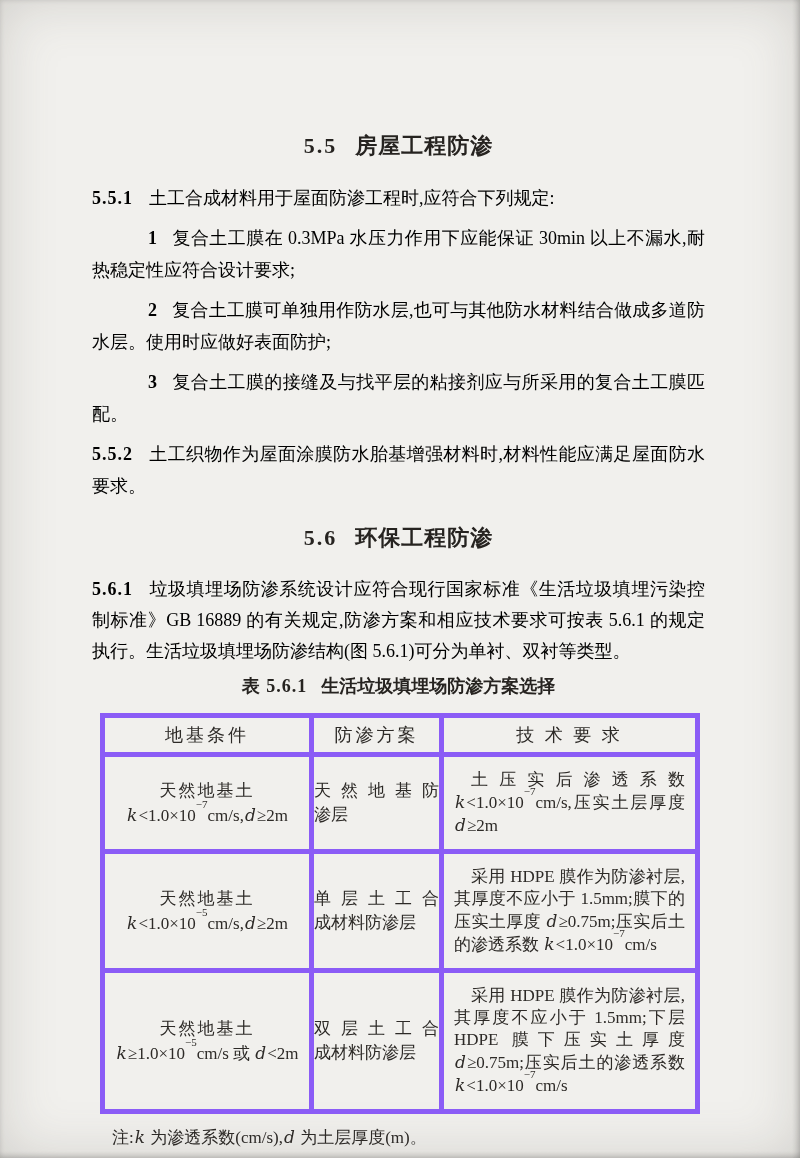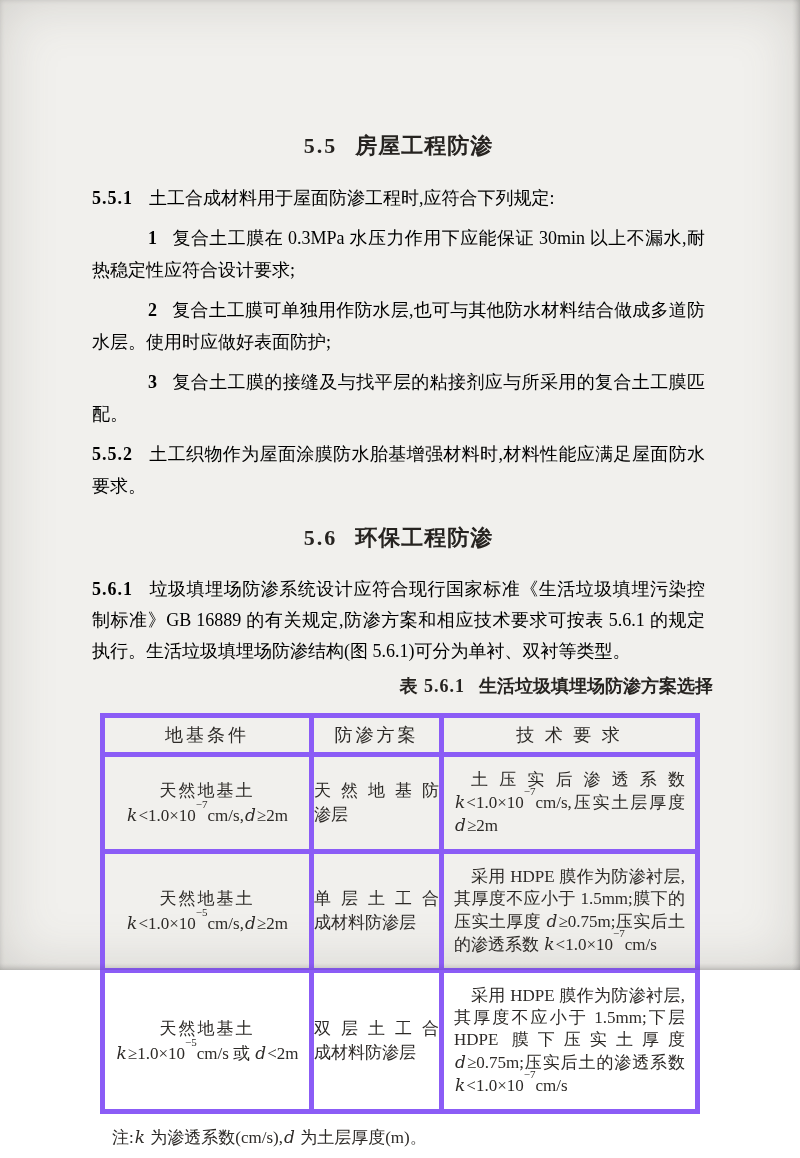--- a/index.html
+++ b/index.html
@@ -1,18 +1,18 @@
 <!DOCTYPE html>
 <html><head>
 <meta charset="utf-8">
 <style>
   html,body{margin:0;padding:0;}
   body{width:800px;height:1158px;overflow:hidden;
        font-family:"Liberation Serif","DejaVu Serif",serif;}
-  .page{position:relative;width:800px;height:970px;
+  .page{position:relative;width:800px;height:1158px;
         background:#f1f0ed;color:#2d2a27;
         box-shadow:inset 0 0 55px rgba(95,90,82,.22), inset 0 0 5px rgba(0,0,0,.15);}
   .edge-r{position:absolute;top:0;right:0;width:8px;height:100%;
           background:linear-gradient(90deg,rgba(0,0,0,0),rgba(0,0,0,.12));}
   .edge-b{position:absolute;bottom:0;left:0;width:100%;height:7px;
           background:linear-gradient(0deg,rgba(0,0,0,.10),rgba(0,0,0,0));}
   .content{position:absolute;left:84px;top:0;width:629px;}
 
   .sec-heading{margin:0;font-size:22px;line-height:28px;font-weight:bold;
                text-align:center;letter-spacing:1px;color:#262320;}
@@ -21,21 +21,21 @@
   #h56{margin-top:22px;margin-bottom:22px;}
 
   .clause,.item{margin:8px;font-size:18px;line-height:32px;text-align:justify;
                 color:#000000;}
   .clause-num{font-weight:bold;margin-right:16px;letter-spacing:1px;}
   .item{text-indent:56px;}
   .item-num{font-weight:bold;margin-right:15px;}
   #p561{line-height:31px;}
 
   .table-caption{margin:4px 0 16px 0;font-size:18px;line-height:22px;font-weight:bold;
-                 text-align:right;color:#262320;}
+                 text-align:center;color:#262320;}
   .table-caption .cap-label{margin-right:14px;letter-spacing:1px;}
 
   table.t{margin:8px 0 0 16px;width:595px;border-collapse:collapse;
           table-layout:fixed;border:2px solid #45413c;font-size:17px;color:#2d2a27;}
   table.t th,table.t td{border:5px solid #8b5cf6;vertical-align:middle;}
   col.c1{width:209px;} col.c2{width:130px;} col.c3{width:256px;}
   th{height:30px;font-weight:normal;font-size:18px;letter-spacing:3px;
      text-align:center;padding:2px;}
   td.cond{text-align:center;padding:12px 4px;}
   .cond-name{line-height:24px;letter-spacing:2px;}

